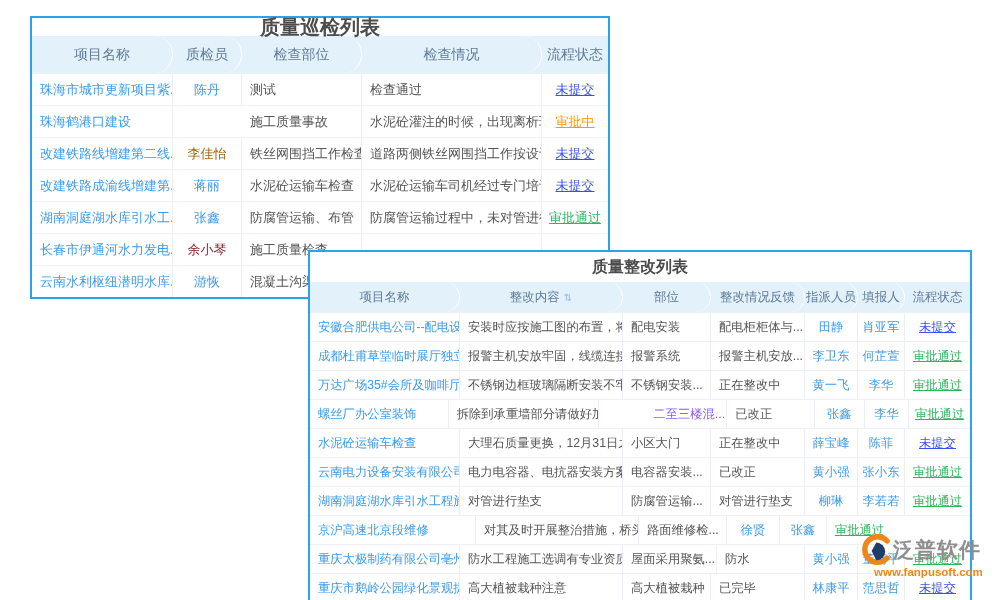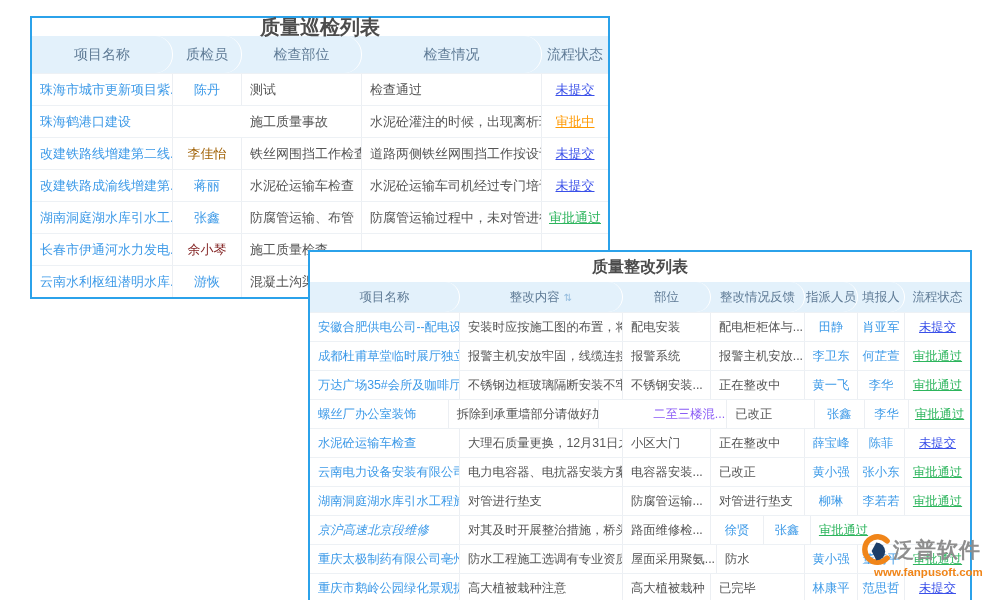--- a/index.html
+++ b/index.html
@@ -180,21 +180,21 @@
       <div class="row">
         <div class="cell link" style="width: 150px; justify-content: flex-start; color: rgb(61, 154, 232);">湖南洞庭湖水库引水工程施工标</div>
         <div class="cell" style="width: 163px; justify-content: flex-start; color: rgb(85, 85, 85);">对管进行垫支</div>
         <div class="cell" style="width: 88px; justify-content: flex-start; color: rgb(85, 85, 85);">防腐管运输...</div>
         <div class="cell" style="width: 94px; justify-content: flex-start; color: rgb(85, 85, 85);">对管进行垫支</div>
         <div class="cell link" style="width: 53px; justify-content: center; color: rgb(61, 154, 232);">柳琳</div>
         <div class="cell link" style="width: 47px; justify-content: center; color: rgb(61, 154, 232);">李若若</div>
         <div class="cell link" style="width: 65px; justify-content: center; color: rgb(45, 181, 93); text-decoration: underline;">审批通过</div>
       </div>
       <div class="row">
-        <div class="cell link" style="width: 150px; justify-content: flex-start; color: rgb(61, 154, 232); font-style: italic;">京沪高速北京段维修</div>
+        <div class="cell link" style="width: 166px; justify-content: flex-start; color: rgb(61, 154, 232);">京沪高速北京段维修</div>
         <div class="cell" style="width: 163px; justify-content: flex-start; color: rgb(85, 85, 85);">对其及时开展整治措施，桥头...</div>
         <div class="cell" style="width: 88px; justify-content: flex-start; color: rgb(85, 85, 85);">路面维修检...</div>
         <div class="cell link" style="width: 53px; justify-content: center; color: rgb(61, 154, 232);">徐贤</div>
         <div class="cell link" style="width: 47px; justify-content: center; color: rgb(61, 154, 232);">张鑫</div>
         <div class="cell link" style="width: 65px; justify-content: center; color: rgb(45, 181, 93); text-decoration: underline;">审批通过</div>
       </div>
       <div class="row">
         <div class="cell link" style="width: 150px; justify-content: flex-start; color: rgb(61, 154, 232);">重庆太极制药有限公司亳州中...</div>
         <div class="cell" style="width: 163px; justify-content: flex-start; color: rgb(85, 85, 85);">防水工程施工选调有专业资质...</div>
         <div class="cell" style="width: 94px; justify-content: flex-start; color: rgb(85, 85, 85);">屋面采用聚氨...</div>

